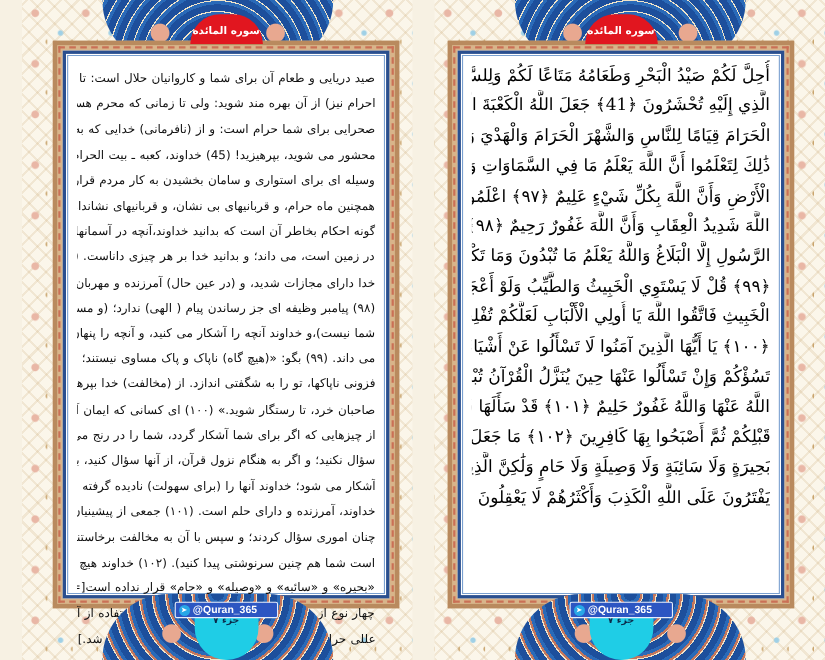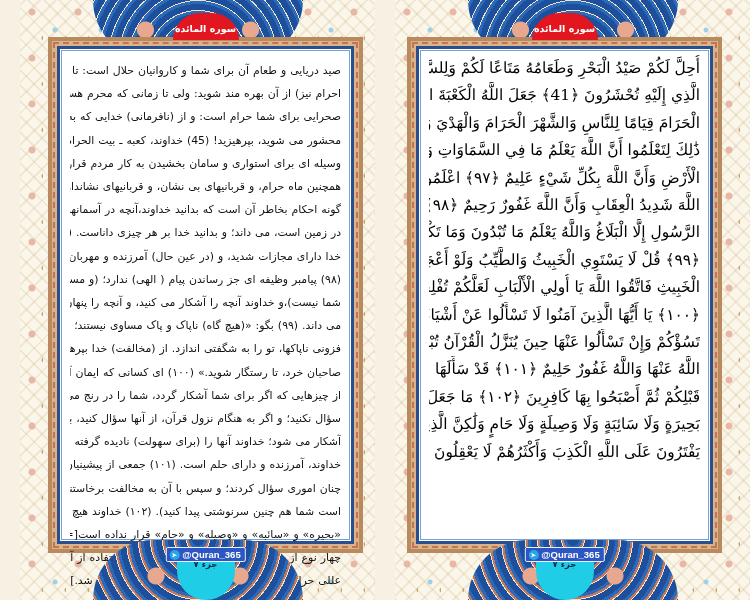--- a/index.html
+++ b/index.html
@@ -88,21 +88,21 @@
     direction: rtl;
     font-family: "DejaVu Serif", serif;
     font-size: 15.4px; line-height: 27.4px; color: #000;
   }
   .arabic .line { display: block; white-space: nowrap; overflow: hidden; text-align: justify; text-align-last: justify; }
   
   .channel-tag {
     position: absolute; bottom: 38px; left: 50%; transform: translateX(-50%);
     background: #2c56c2; color: #fff;
     font-size: 9.5px; font-weight: bold;
-    padding: 1px 4px 1px 3px; border-radius: 2px;
+    padding: 1px 18px 1px 3px; border-radius: 2px;
     display: flex; align-items: center; gap: 3px; z-index: 4;
     font-family: "Liberation Sans", sans-serif;
     border: 1px solid #e7eefc;
   }
   .left .channel-tag { left: calc(50% + 8px); }
   .right .channel-tag { left: calc(50% - 8px); }
   .tg-icon {
     width: 10px; height: 10px; border-radius: 50%; background: #27a7e7;
     display: inline-flex; align-items: center; justify-content: center;
     font-size: 6px; color: #fff; line-height: 1;

